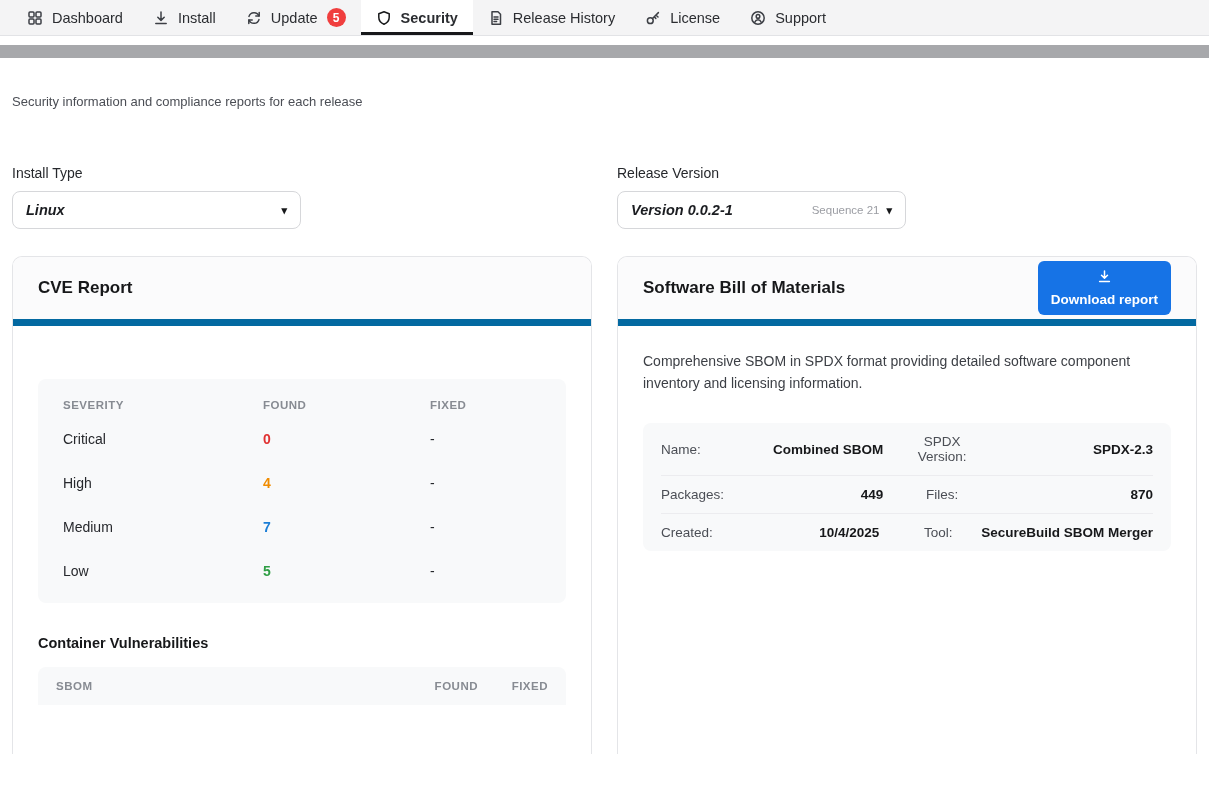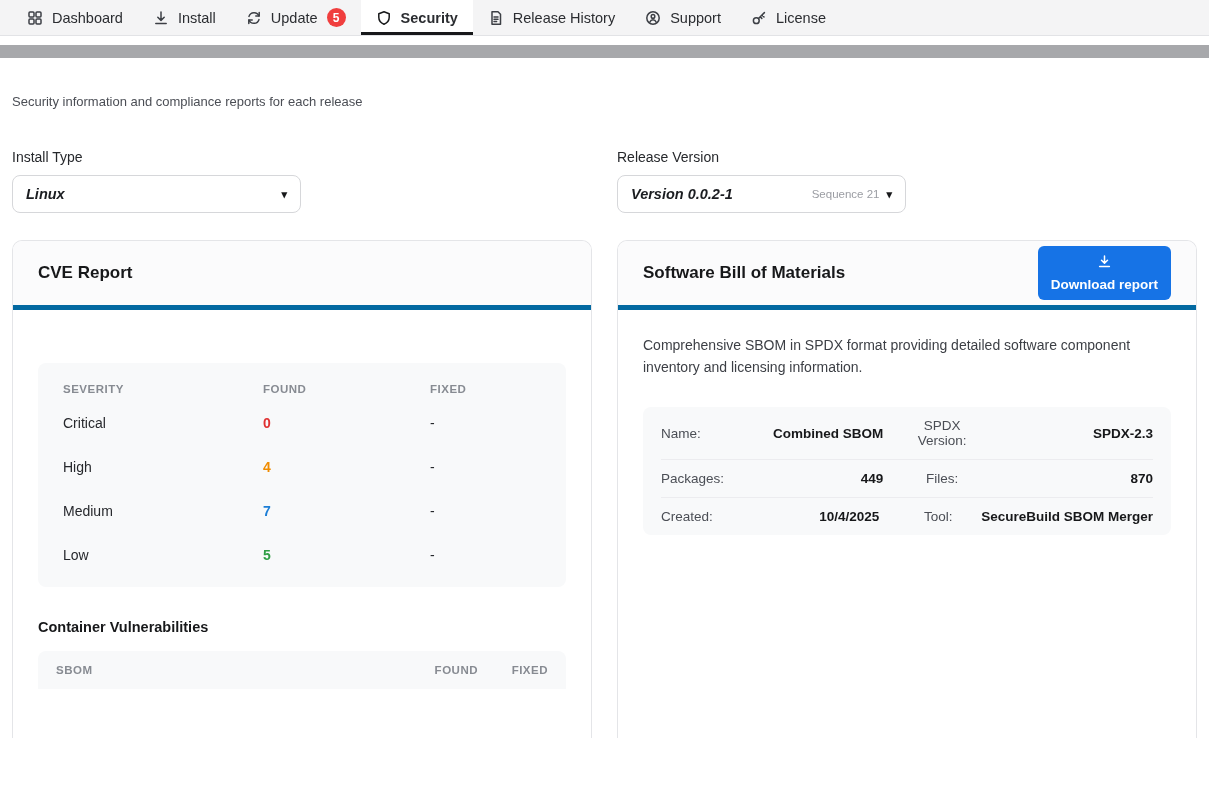--- a/index.html
+++ b/index.html
@@ -63,21 +63,21 @@
     margin-top: 10px;
     font-size: 13px;
     color: #4b4e55;
   }
 
   
   .filters {
     display: grid;
     grid-template-columns: 1fr 1fr;
     gap: 25px;
-    margin-top: 40px;
+    margin-top: 56px;
   }
   .filter-label { font-size: 14px; color: #26282c; margin-bottom: 10px; }
   .select {
     width: 289px;
     height: 38px;
     border: 1px solid #d6d7da;
     border-radius: 8px;
     background: #fff;
     display: flex;
     align-items: center;
@@ -110,21 +110,21 @@
     background: #fff;
     height: 498px;
     overflow: hidden;
   }
   .card-header {
     display: flex;
     align-items: center;
     justify-content: space-between;
     height: 69px;
     padding: 0 25px;
-    border-bottom: 5px solid #0369a1;
+    border-bottom: 7px solid #0369a1;
     background: #fbfbfc;
   }
   .card-title { font-size: 17px; font-weight: 700; color: #17181a; }
   .card-body { padding: 25px; }
   .desc {
     font-size: 14px;
     line-height: 1.55;
     color: #3c3f45;
     max-width: 522px;
   }
@@ -252,33 +252,33 @@
   <div class="nav-item">
     <svg viewBox="0 0 16 16" fill="none" stroke="#3c3f45" stroke-width="1.5" stroke-linejoin="round">
       <path d="M4 1.8h6L12.5 4.3v9.9H4z"></path>
       <path d="M6 7h4M6 9.3h4M6 11.6h2.6" stroke-linecap="round"></path>
     </svg>
     <span>Release History</span>
   </div>
 
   <div class="nav-item">
     <svg viewBox="0 0 16 16" fill="none" stroke="#3c3f45" stroke-width="1.5" stroke-linecap="round" stroke-linejoin="round">
+      <circle cx="5.3" cy="10.7" r="2.9"></circle>
+      <path d="M7.5 8.5 13.4 2.6M11 5l2 2M9.2 6.8l1.6 1.6"></path>
+    </svg>
+    <span>License</span>
+  </div>
+
+  <div class="nav-item">
+    <svg viewBox="0 0 16 16" fill="none" stroke="#3c3f45" stroke-width="1.5" stroke-linecap="round" stroke-linejoin="round">
       <circle cx="8" cy="8" r="6.2"></circle>
       <circle cx="8" cy="6.4" r="1.8"></circle>
       <path d="M4.9 12.1c.6-1.6 1.7-2.4 3.1-2.4s2.5.8 3.1 2.4"></path>
     </svg>
     <span>Support</span>
-  </div>
-
-  <div class="nav-item">
-    <svg viewBox="0 0 16 16" fill="none" stroke="#3c3f45" stroke-width="1.5" stroke-linecap="round" stroke-linejoin="round">
-      <circle cx="5.3" cy="10.7" r="2.9"></circle>
-      <path d="M7.5 8.5 13.4 2.6M11 5l2 2M9.2 6.8l1.6 1.6"></path>
-    </svg>
-    <span>License</span>
   </div>
 </div>
 
 <div class="gray-bar"></div>
 
 <div class="content">
 
   <div class="page-subtitle">Security information and compliance reports for each release</div>
 
   <div class="filters">

